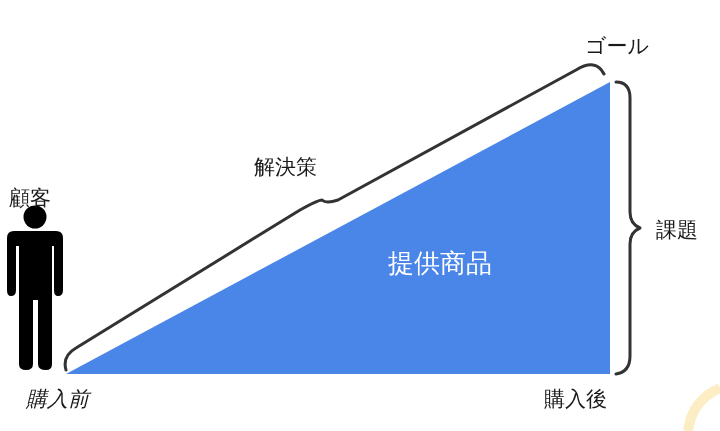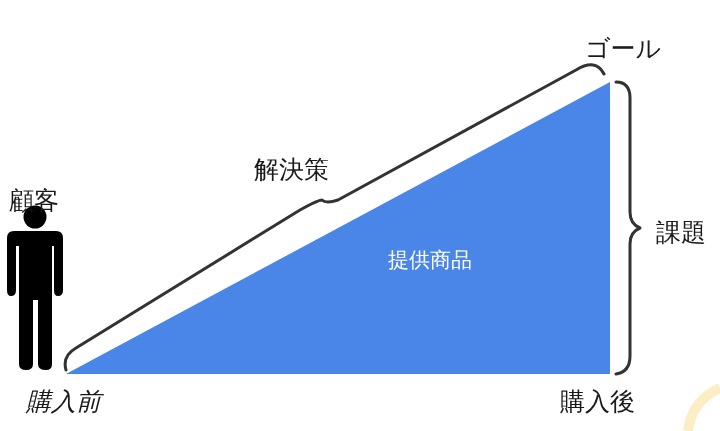--- a/index.html
+++ b/index.html
@@ -1,20 +1,20 @@
 <!DOCTYPE html>
 <html><head>
 <meta charset="utf-8">
 <style>
   html, body { margin:0; padding:0; background:#ffffff; }
   body { width:720px; height:431px; position:relative; overflow:hidden;
          font-family: "DejaVu Sans", sans-serif; color:#1a1a1a; }
   svg.diagram { position:absolute; left:0; top:0; }
-  .label { position:absolute; font-size:25px; line-height:1; white-space:nowrap; color:#1a1a1a; }
-  .inner-label { color:#ffffff; font-size:21px; }
+  .label { position:absolute; font-size:21px; line-height:1; white-space:nowrap; color:#1a1a1a; }
+  .inner-label { color:#ffffff; font-size:26px; }
 </style>
 </head>
 <body>
 
 <svg class="diagram" width="720" height="431" viewBox="0 0 720 431">
 
   <path d="M688 431 Q692 400 720 388" fill="none" stroke="#F9D77E" stroke-opacity="0.45" stroke-width="10"></path>
 
   <polygon points="66,374 610,82 610,374" fill="#4A86E8"></polygon>
 
@@ -23,17 +23,17 @@
     <path d="M14 231 H56 Q63 231 63 238 V290 Q63 296 58 296 Q54 296 54 290 V246 H52 V364 Q52 370 46 370 Q38 370 38 364 V300 H33 V364 Q33 370 26 370 Q19 370 19 364 V246 H16 V290 Q16 296 11 296 Q7 296 7 290 V238 Q7 231 14 231 Z"></path>
   </g>
 
   <path d="M66 370 Q62 356 76 348 L300 210 Q318 200 322 200 Q326 204 338 200 L576 70 Q596 58 604 74" fill="none" stroke="#333333" stroke-width="3" stroke-linecap="round" stroke-linejoin="round"></path>
 
   <path d="M616 82 Q630 82 630 98 L630 212 Q630 224 640 228 Q630 232 630 244 L630 356 Q630 372 616 374" fill="none" stroke="#333333" stroke-width="3" stroke-linecap="round" stroke-linejoin="round"></path>
 </svg>
 
 <div class="label" style="left:9px; top:188px;">顧客</div>
 <div class="label" style="left:26px; top:389px;font-style:italic;">購入前</div>
-<div class="label" style="left:560px; top:389px;font-family:Liberation Serif, serif;">購入後</div>
+<div class="label" style="left:544px; top:389px;font-family:Liberation Serif, serif;">購入後</div>
 <div class="label" style="left:585px; top:36px;">ゴール</div>
 <div class="label" style="left:254px; top:157px;text-align:center;">解決策</div>
 <div class="label" style="left:656px; top:220px;">課題</div>
 <div class="label inner-label" style="left:388px; top:250px;">提供商品</div>
 
 </body></html>

